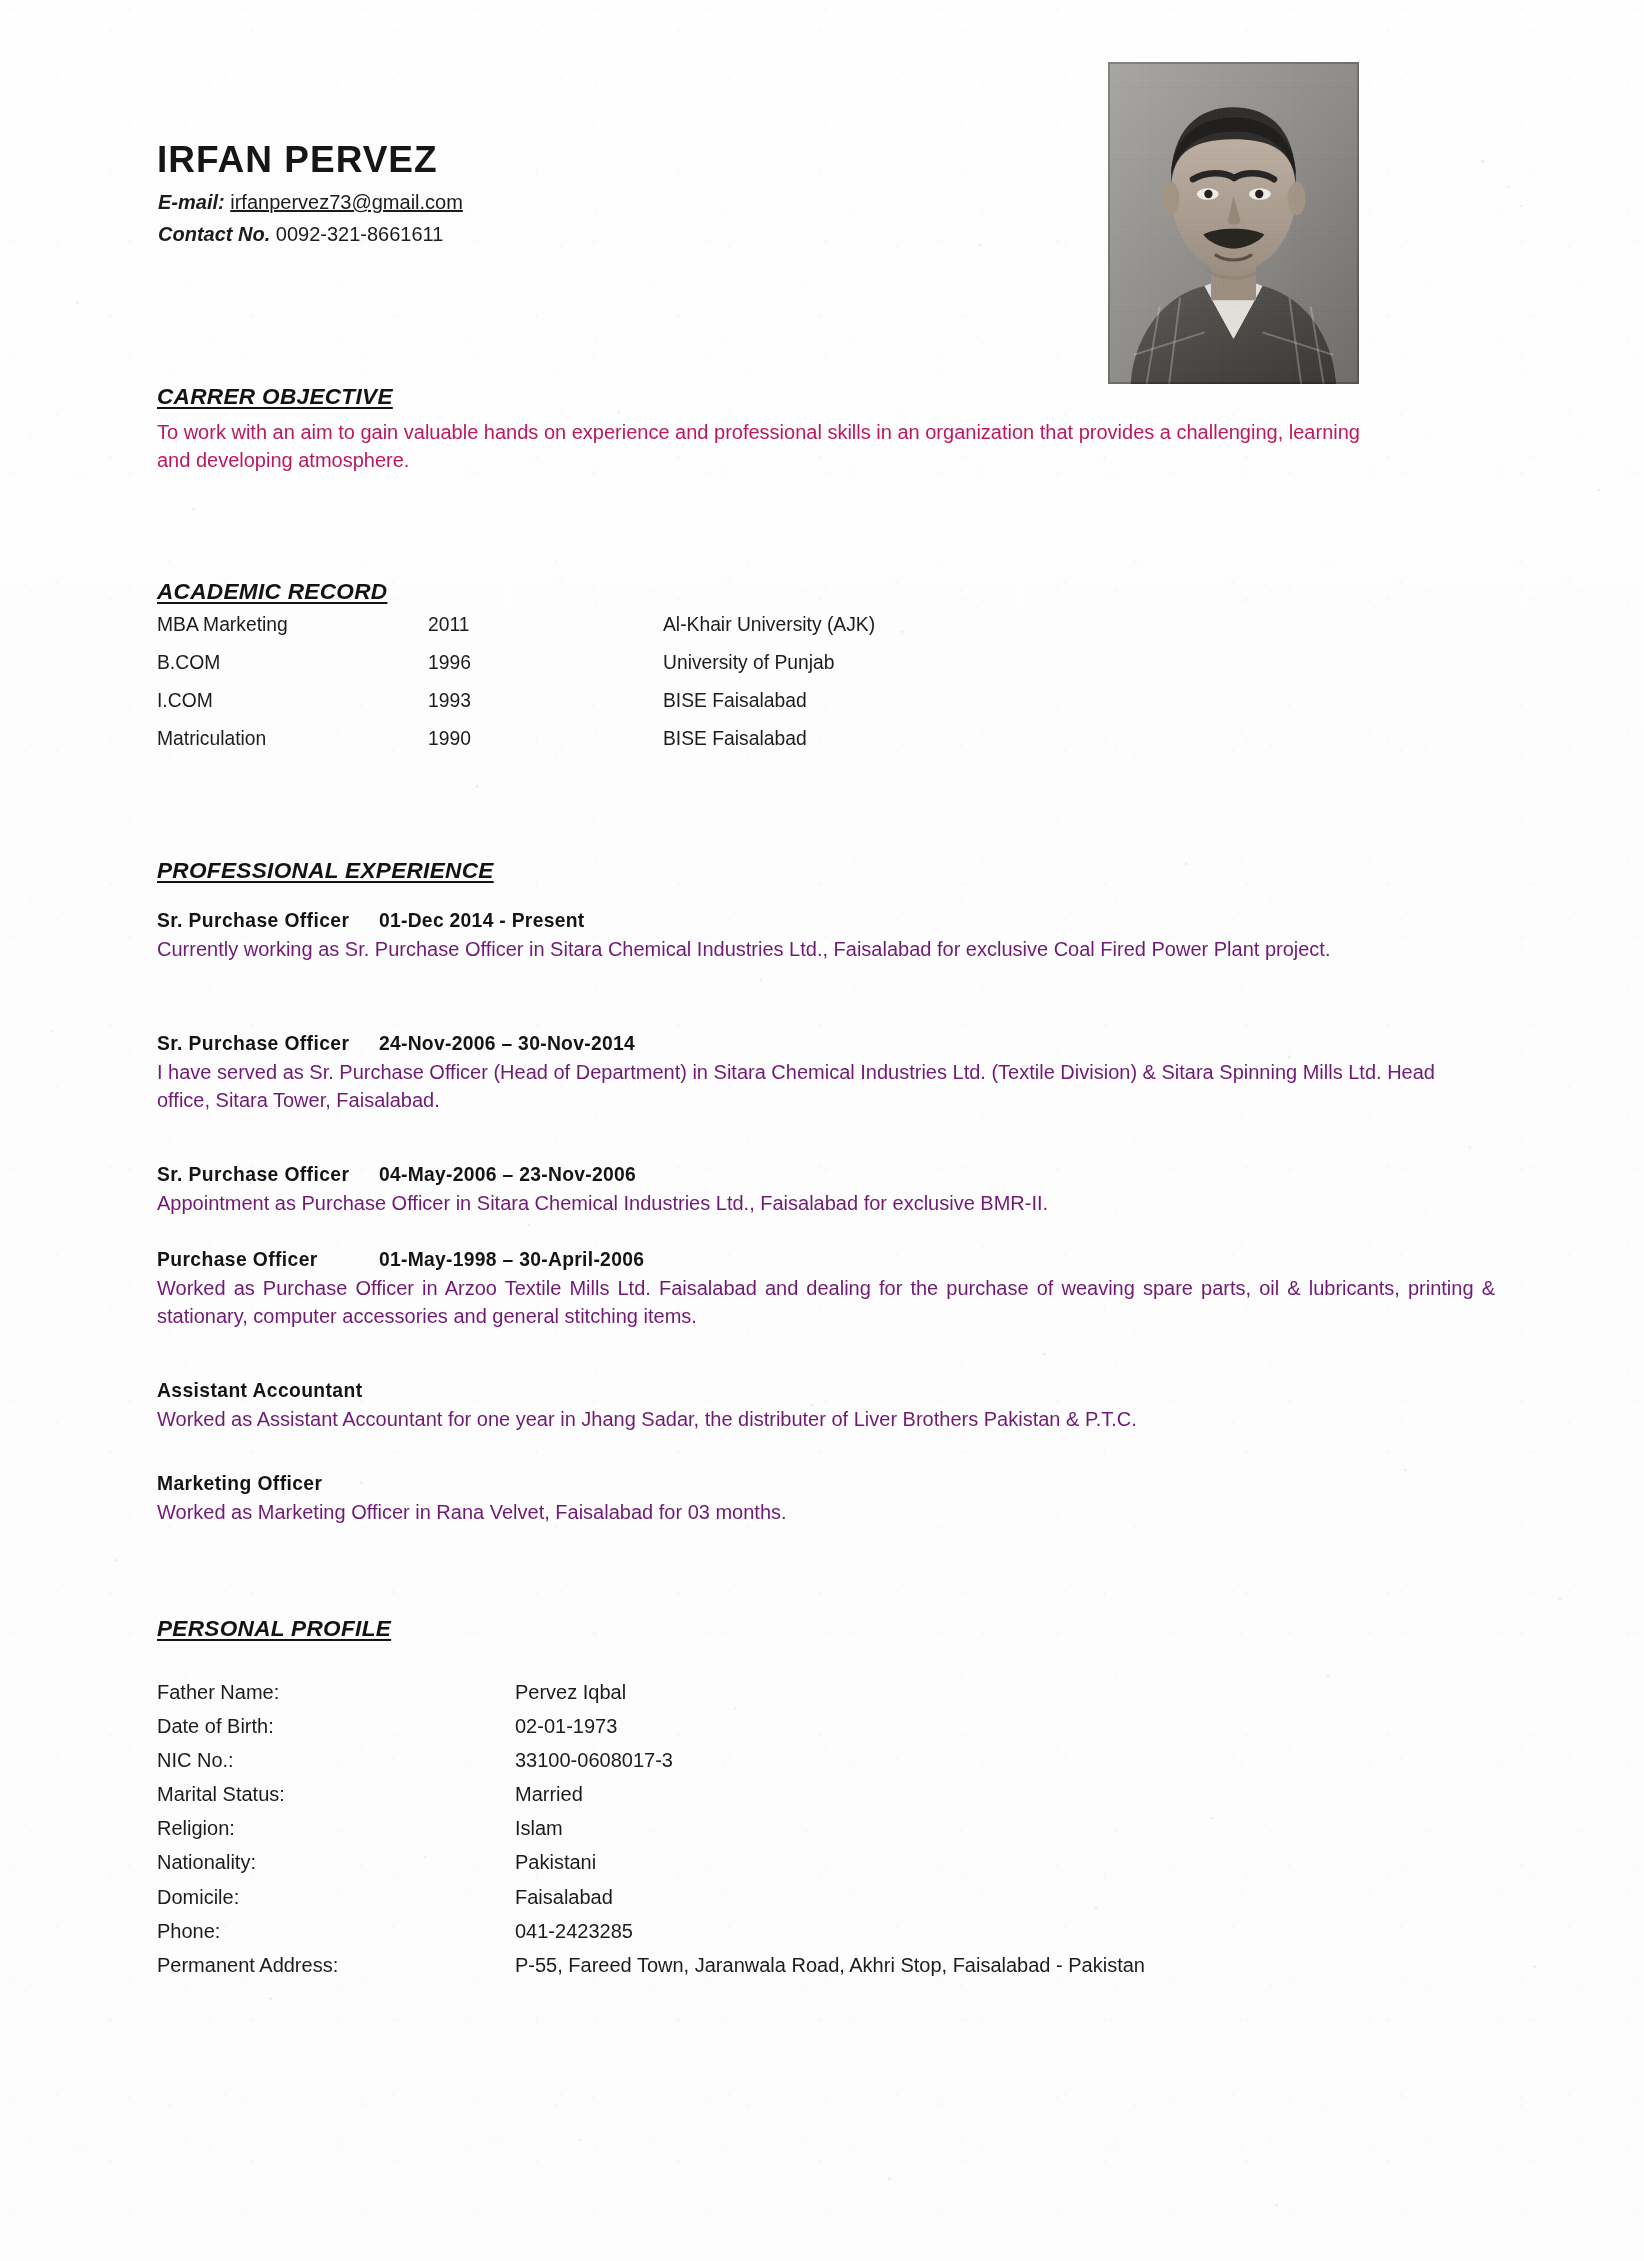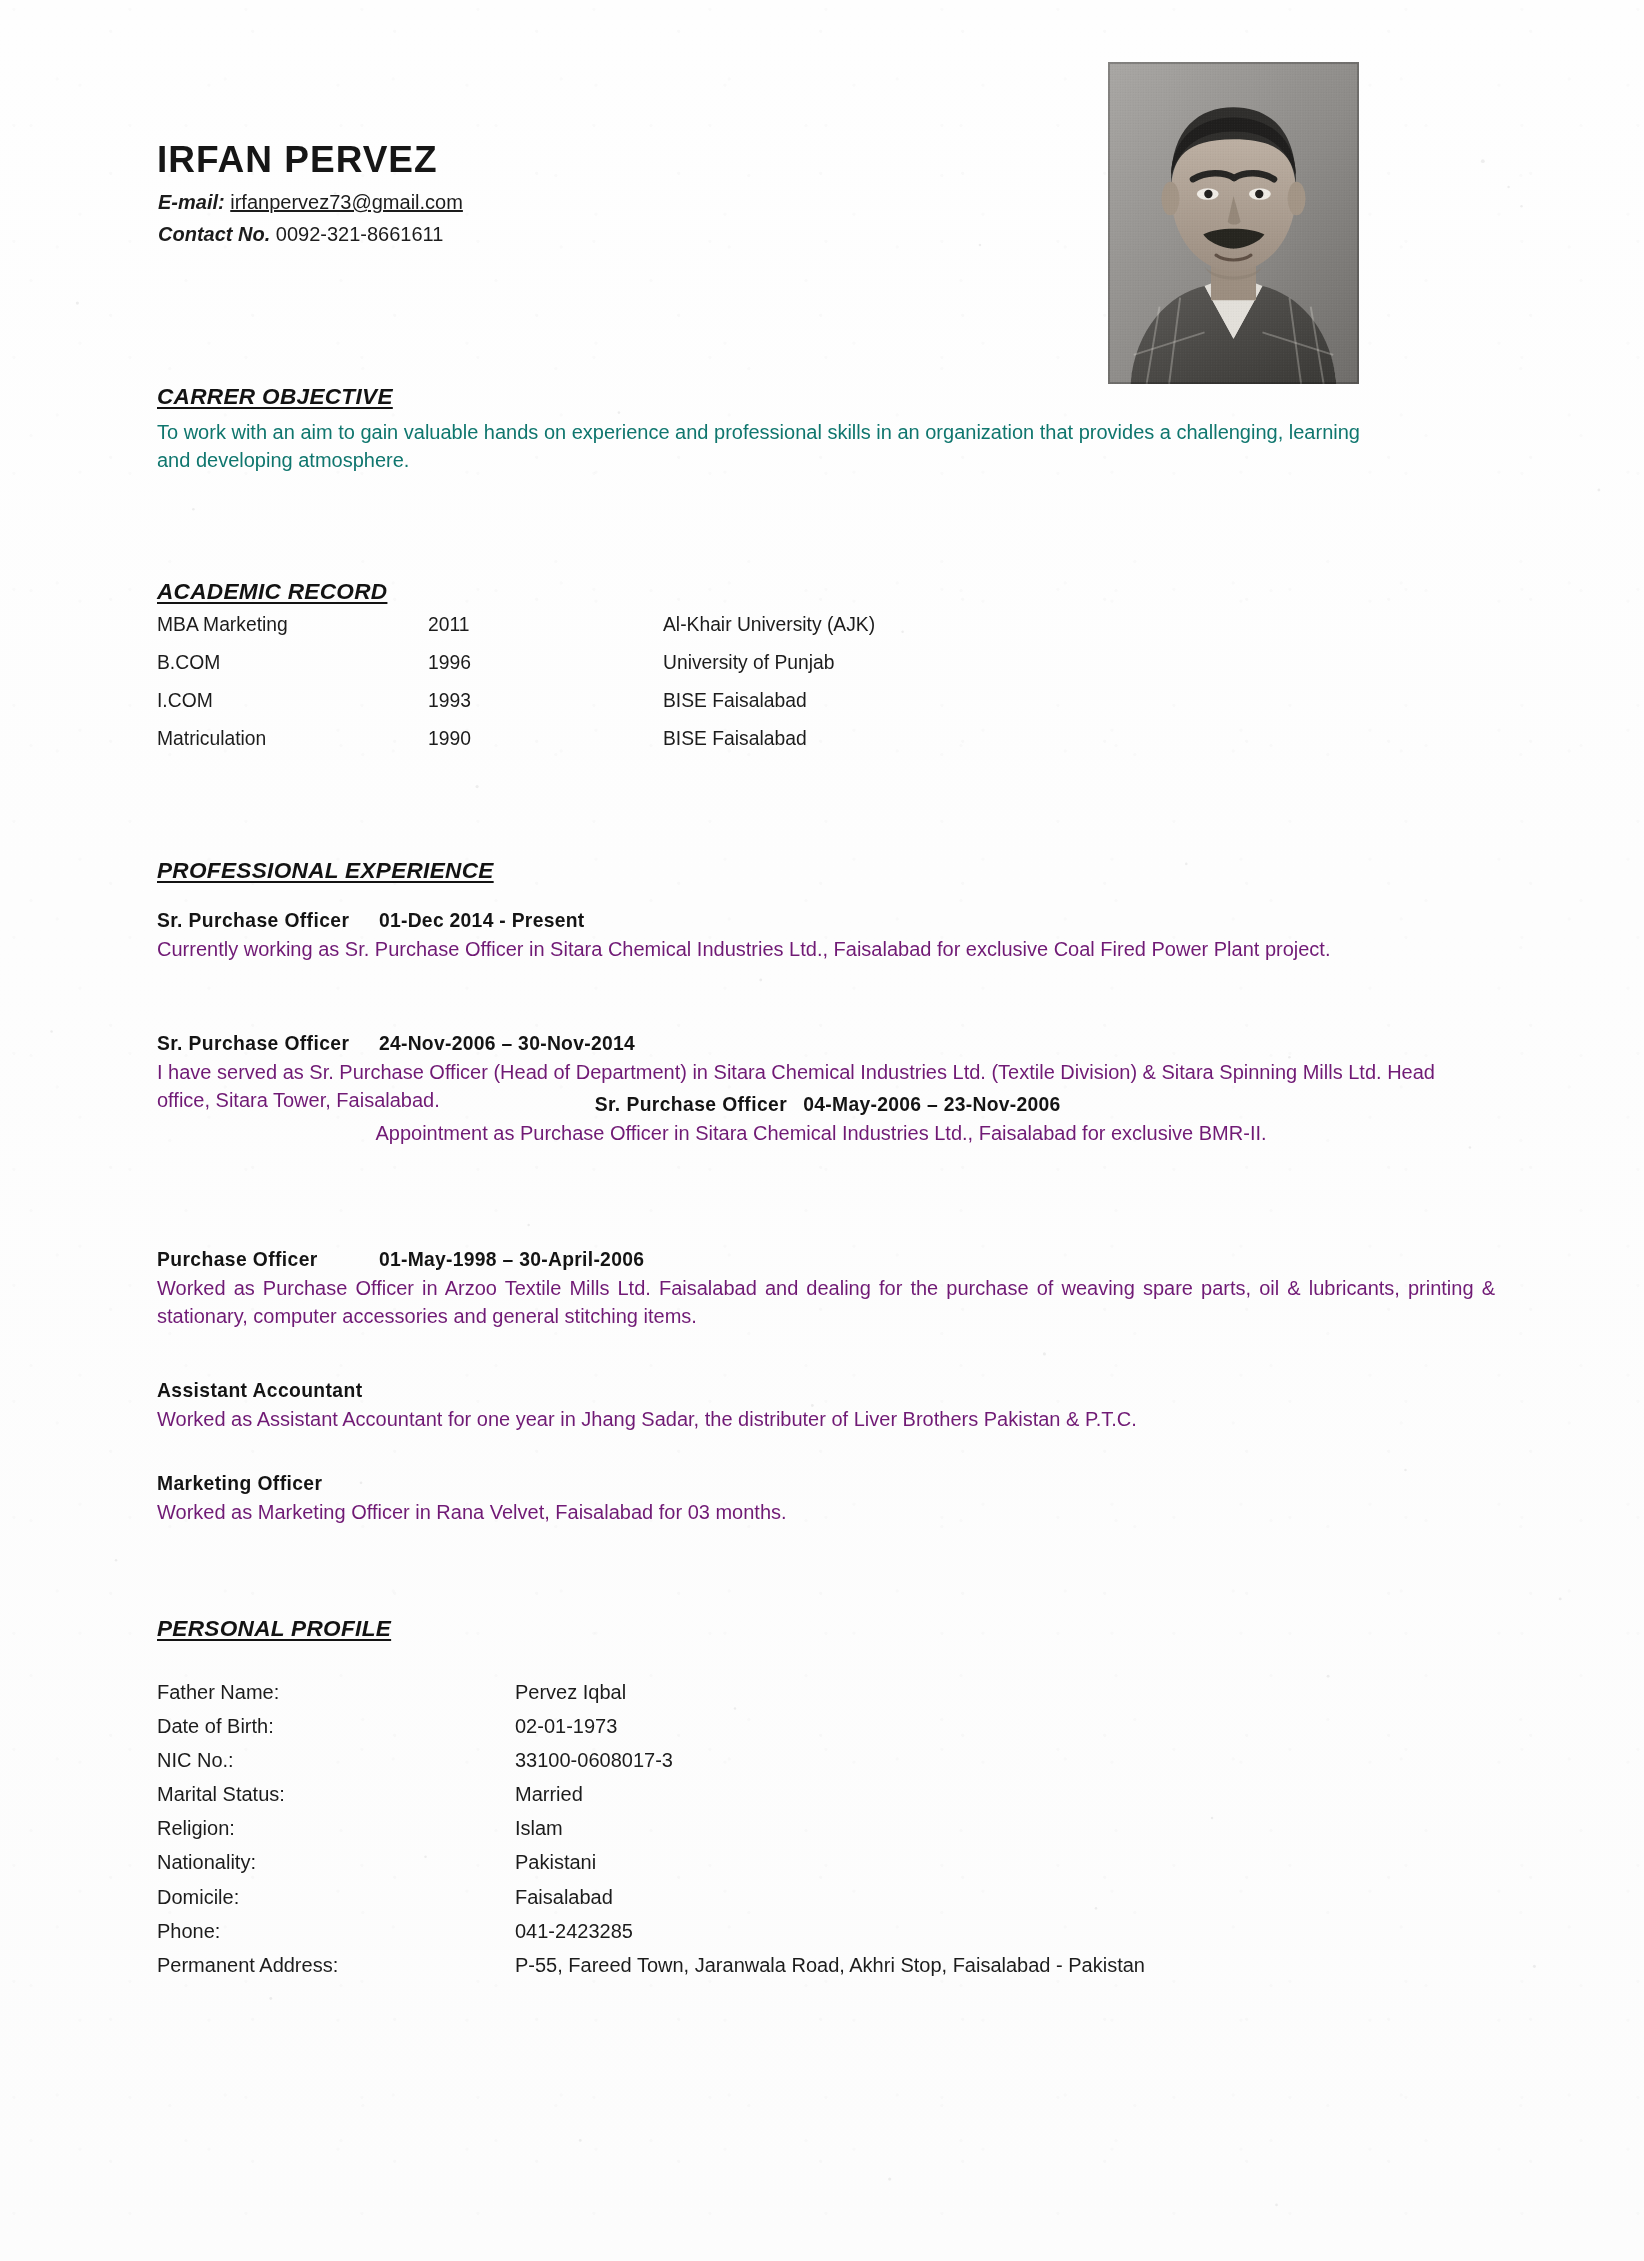--- a/index.html
+++ b/index.html
@@ -99,21 +99,21 @@
     letter-spacing: 0.3px;
     color: #131313;
     text-decoration: underline;
     text-underline-offset: 3.2px;
   }
 
   .para {
     position: absolute;
     font-size: 20px;
     line-height: 28px;
-    color: #0f766e;
+    color: #be185d;
   }
 
   
   .acad-row {
     position: absolute;
     font-size: 19.3px;
     color: #1c1c1c;
     height: 26px;
   }
   .acad-row .c1 { position: absolute; left: 0; width: 277px; }
@@ -327,21 +327,21 @@
   </div>
 
   <div class="job" style="top:1033px;">
     <div>
       <span class="jtitle">Sr. Purchase Officer</span>
       <span class="jdates">24-Nov-2006 – 30-Nov-2014</span>
     </div>
     <div class="jdesc" style="width:1331px;">I have served as Sr. Purchase Officer (Head of Department) in Sitara Chemical Industries Ltd. (Textile Division) &amp; Sitara Spinning Mills Ltd. Head office, Sitara Tower, Faisalabad.</div>
   </div>
 
-  <div class="job" style="top:1094px;text-align:center;">
+  <div class="job" style="top:1164px;">
     <div>
       <span class="jtitle">Sr. Purchase Officer</span>
       <span class="jdates">04-May-2006 – 23-Nov-2006</span>
     </div>
     <div class="jdesc" style="width:1328px;">Appointment as Purchase Officer in Sitara Chemical Industries Ltd., Faisalabad for exclusive BMR-II.</div>
   </div>
 
   <div class="job" style="top:1249px;">
     <div>
       <span class="jtitle">Purchase Officer</span>

